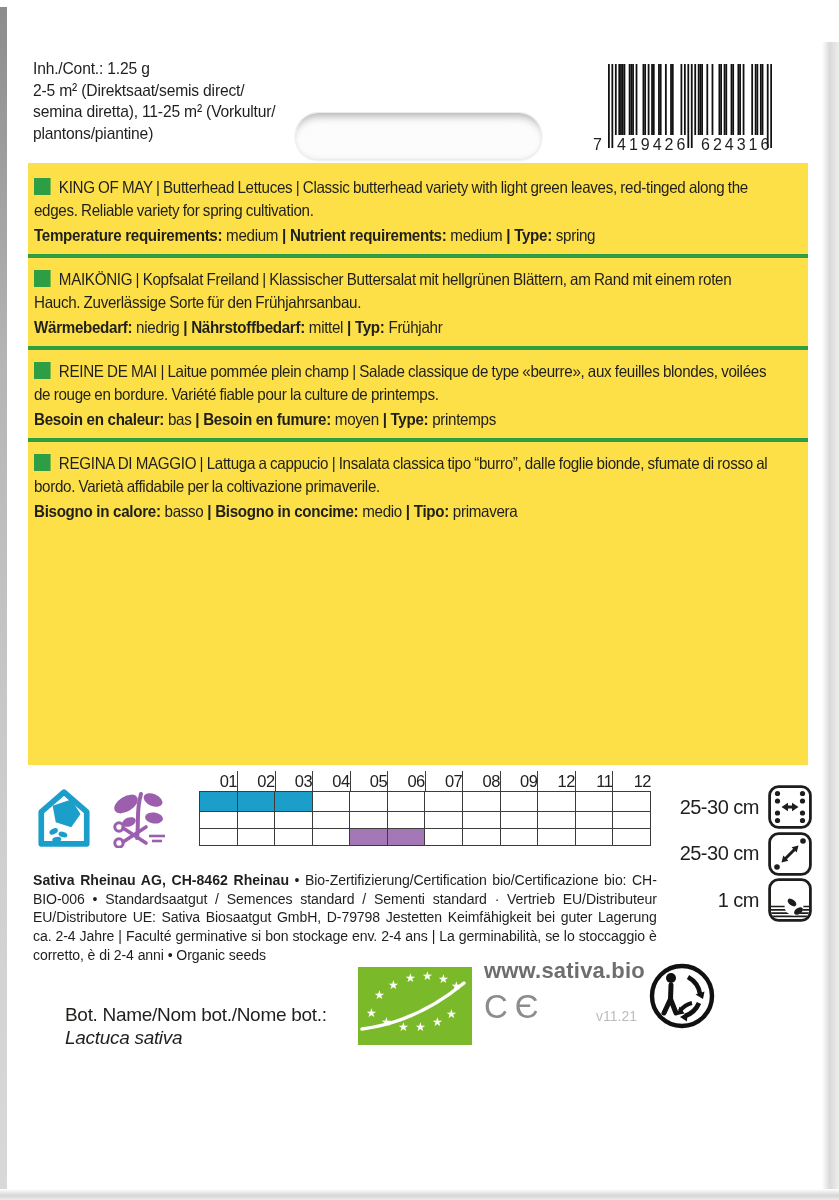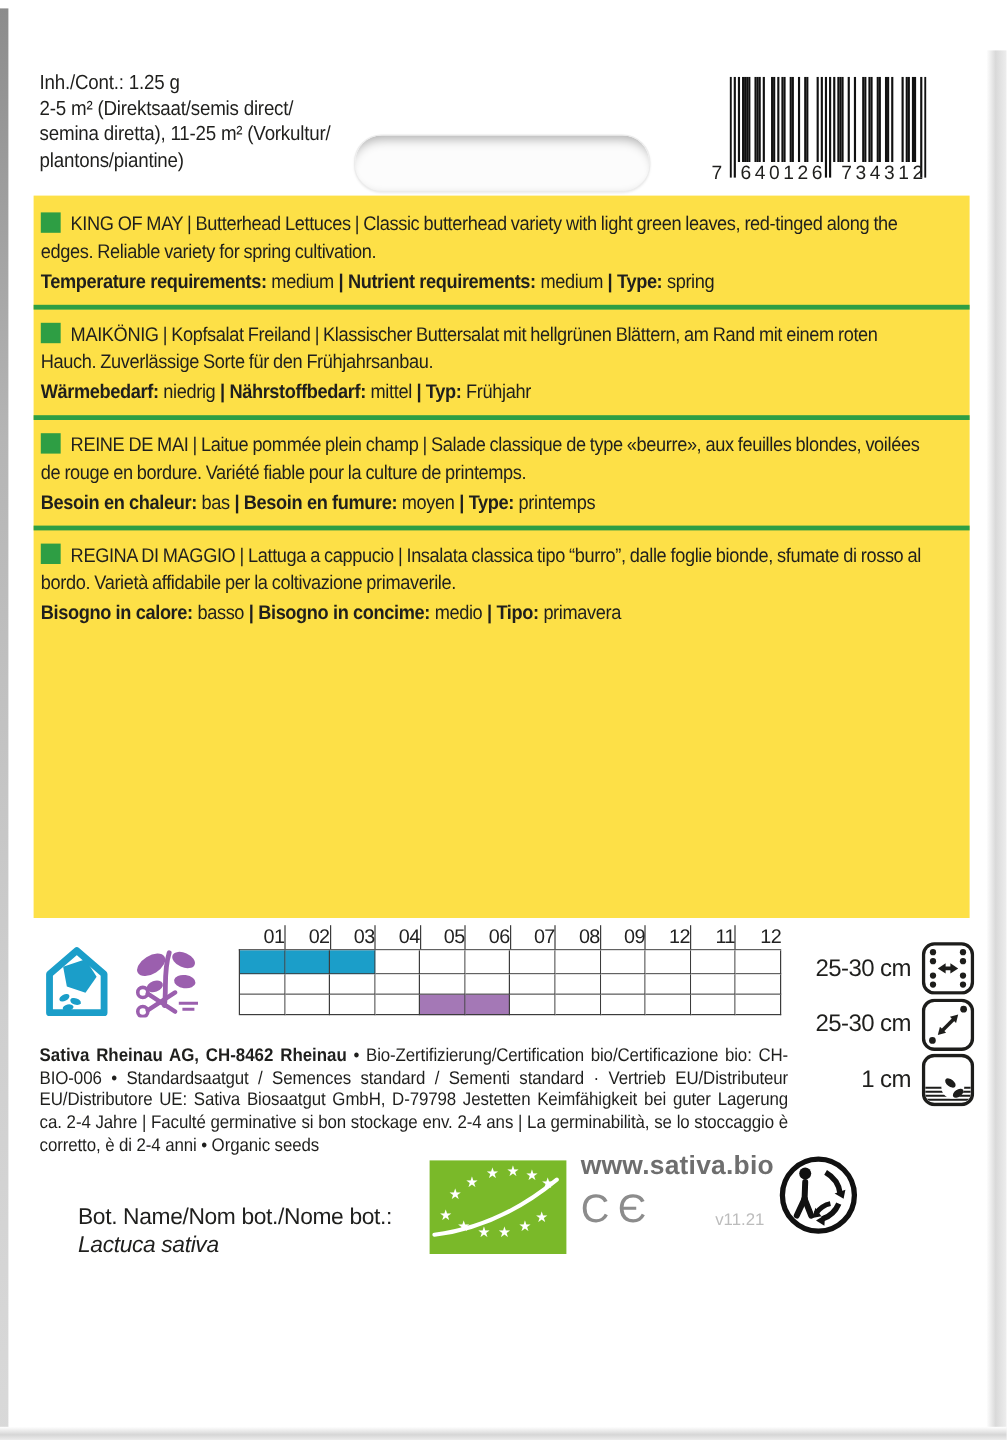--- a/index.html
+++ b/index.html
@@ -150,22 +150,22 @@
         <rect x="134.65" y="0" width="1.79" height="71"></rect>
         <rect x="143.28" y="0" width="1.79" height="71"></rect>
         <rect x="146.74" y="0" width="1.79" height="71"></rect>
         <rect x="148.46" y="0" width="1.79" height="71"></rect>
         <rect x="151.92" y="0" width="1.79" height="71"></rect>
         <rect x="153.64" y="0" width="1.79" height="71"></rect>
         <rect x="158.82" y="0" width="1.79" height="84"></rect>
         <rect x="162.27" y="0" width="1.79" height="84"></rect>
       </svg>
     <span class="bc-digit" id="bc-d0">7</span>
-    <span class="bc-digit" id="bc-d1">640126</span>
-    <span class="bc-digit" id="bc-d2">734312</span>
+    <span class="bc-digit" id="bc-d1">419426</span>
+    <span class="bc-digit" id="bc-d2">624316</span>
   </div>
 
   <div class="panel">
     <div id="blocks">
     <div class="lang-block">
       <p class="block-text cond"><span class="bullet"></span><span class="btxt">KING OF MAY | Butterhead Lettuces | Classic butterhead variety with light green leaves, red-tinged along the edges. Reliable variety for spring cultivation.</span></p>
       <p class="block-specs cond"><span class="spec-label">Temperature requirements:</span> medium<span class="spec-sep"> | </span><span class="spec-label">Nutrient requirements:</span> medium<span class="spec-sep"> | </span><span class="spec-label">Type:</span> spring</p>
       <div class="rule"></div>
     </div>
 

